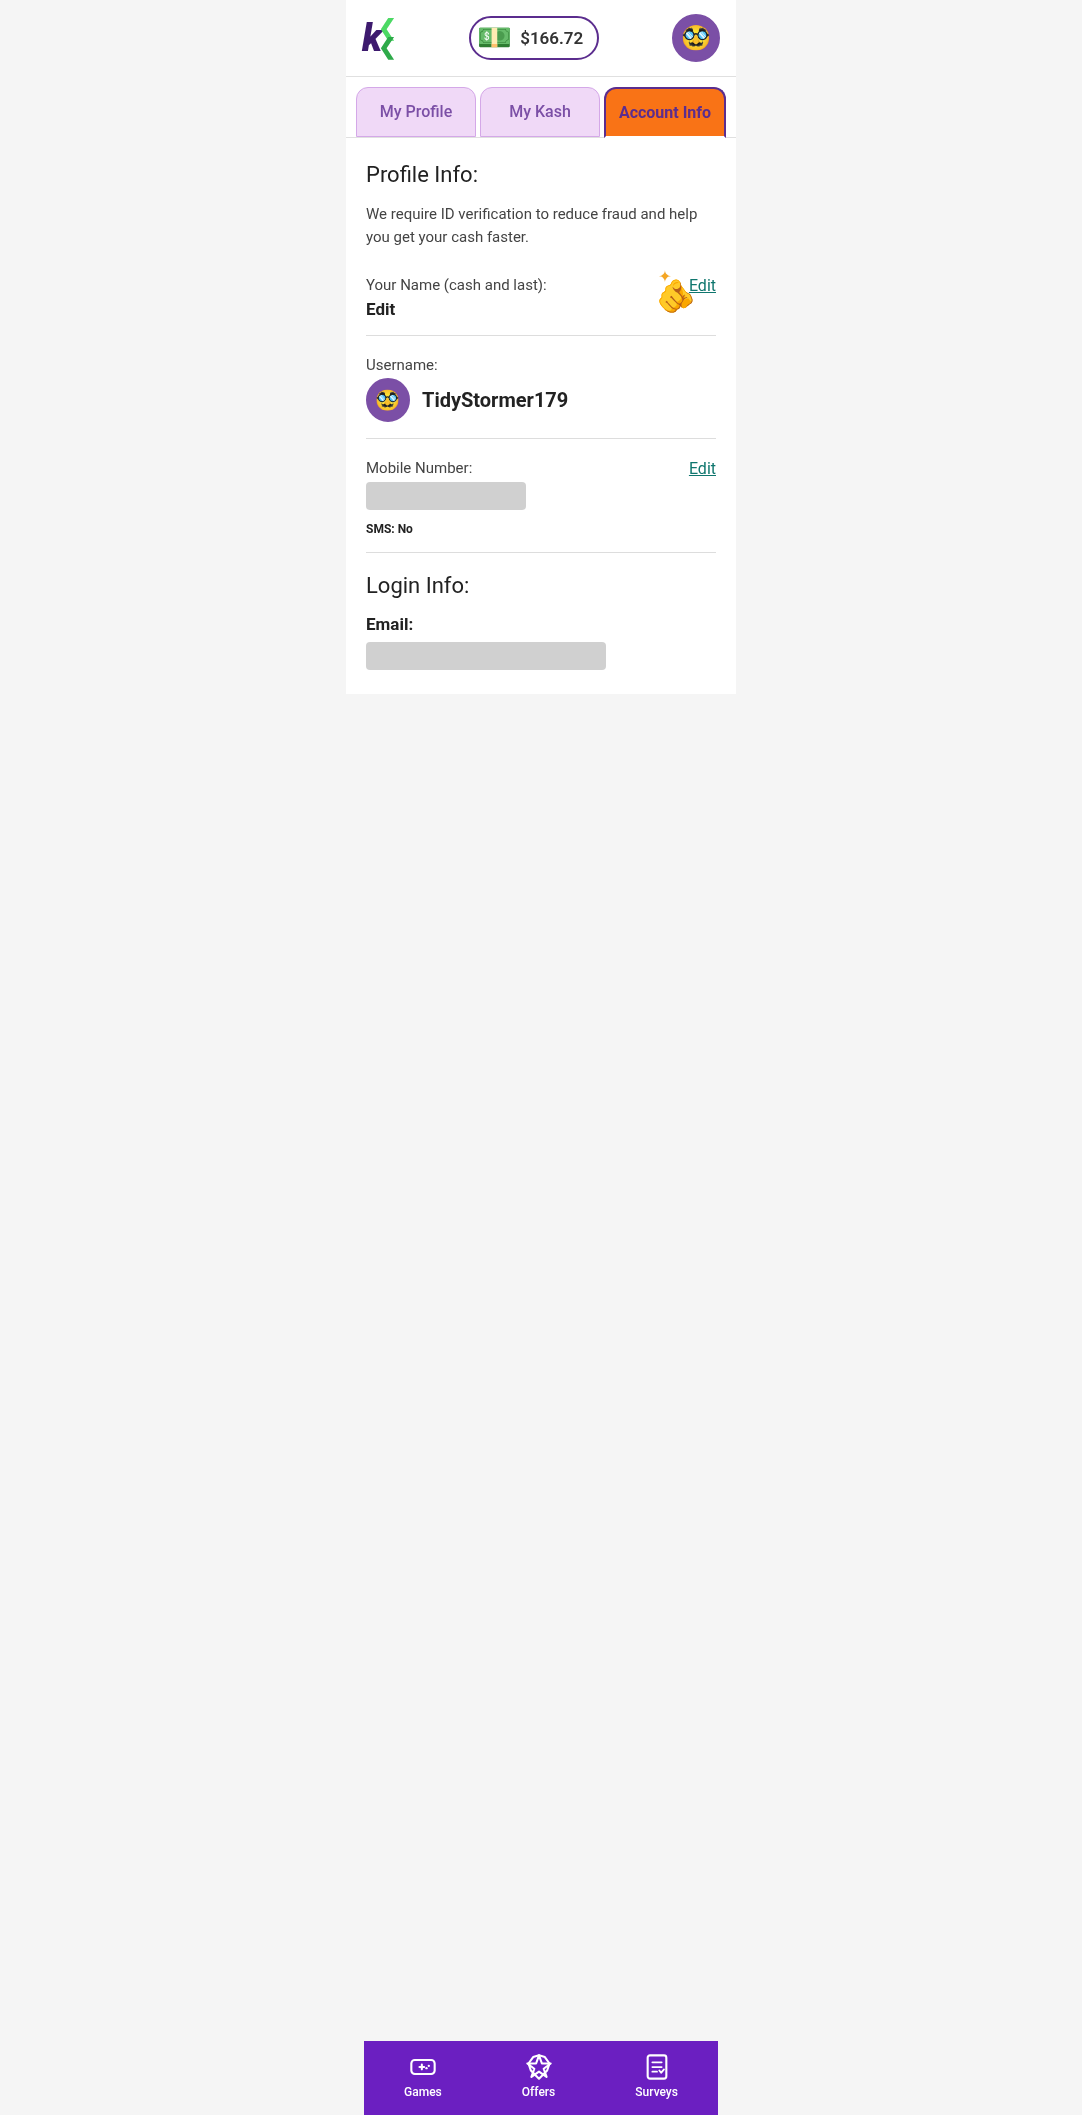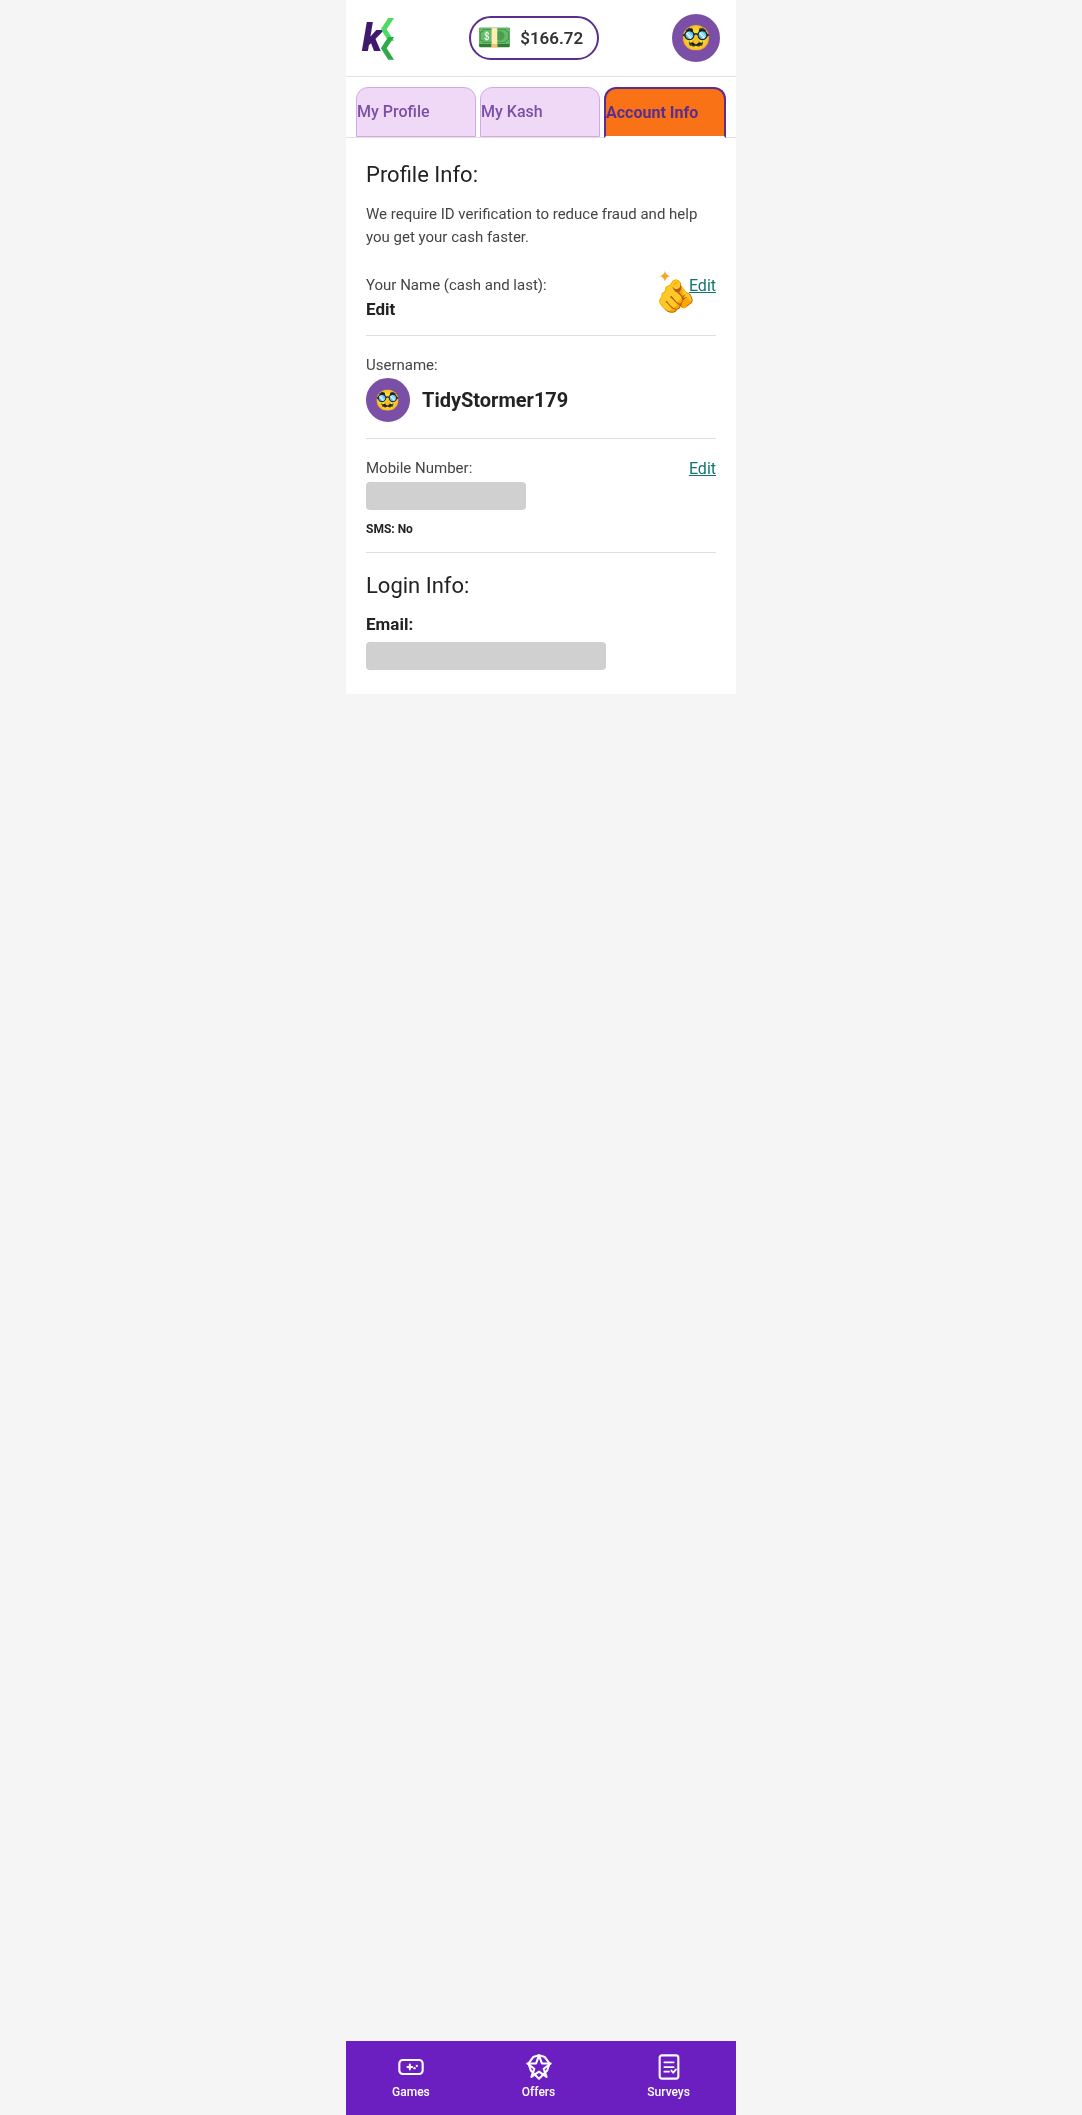--- a/index.html
+++ b/index.html
@@ -86,20 +86,21 @@
     .tabs {
       display: flex;
       background: white;
       padding: 10px 10px 0;
       gap: 4px;
       border-bottom: 1px solid #e0e0e0;
     }
     .tab {
       flex: 1;
       padding: 14px 0;
+      text-align: center;
       font-size: 16px;
       font-weight: 500;
       border-radius: 12px 12px 0 0;
       cursor: pointer;
       border: 1px solid transparent;
     }
     .tab-inactive {
       background: #f0d9f7;
       color: #7b4fa6;
       border-color: #d4a8e8;
@@ -209,21 +210,21 @@
       color: #222;
       margin-bottom: 4px;
     }
 
     
     .bottom-nav {
       position: fixed;
       bottom: 0;
       left: 50%;
       transform: translateX(-50%);
-      width: 390px;
+      width: 354px;
       background: #6b1fc1;
       display: flex;
       justify-content: space-around;
       padding: 12px 0 16px;
     }
     .nav-item {
       display: flex;
       flex-direction: column;
       align-items: center;
       gap: 4px;

